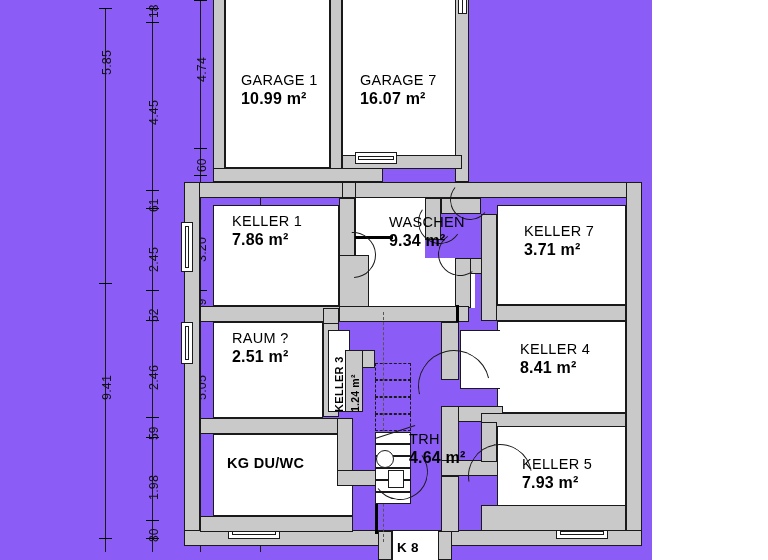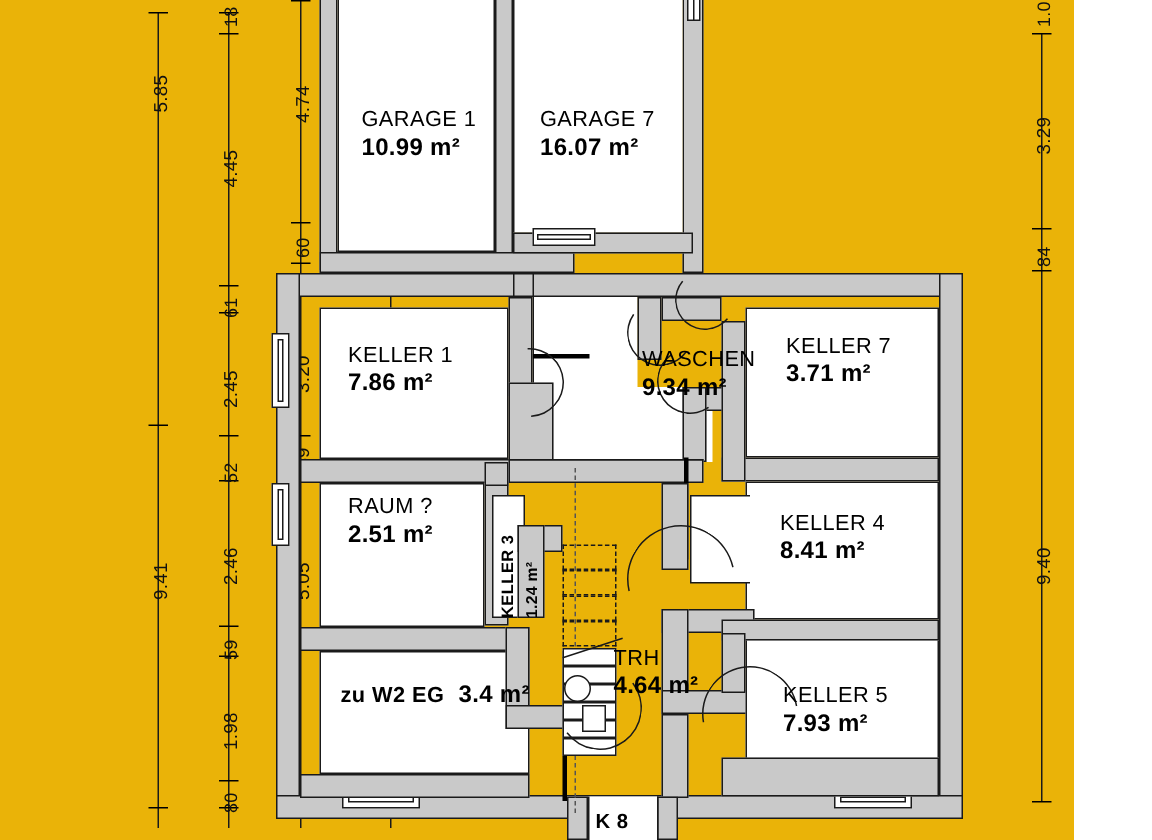--- a/index.html
+++ b/index.html
@@ -3,23 +3,23 @@
 <meta charset="utf-8">
 <style>
   * { box-sizing: border-box; }
   html, body {
     margin: 0; padding: 0;
     background: #ffffff;
     font-family: "Liberation Sans", sans-serif;
   }
   #plan {
     position: relative;
-    width: 716px;
+    width: 652px;
     height: 560px;
-    background: #eab308;
+    background: #8b5cf6;
     overflow: hidden;
   }
 
   
   .dim-line {
     position: absolute;
     background: #1a1a1a;
   }
   .dim-v { width: 1px; }
 
@@ -407,26 +407,26 @@
     <div class="room-label" style="left:241px; top:72px;">
       <span class="room-name">GARAGE 1</span>
       <span class="room-area">10.99 m²</span>
     </div>
 
     <div class="room-label" style="left:360px; top:72px;">
       <span class="room-name">GARAGE 7</span>
       <span class="room-area">16.07 m²</span>
     </div>
 
-    <div class="room-label" style="left:232px; top:229px;">
+    <div class="room-label" style="left:232px; top:213px;">
       <span class="room-name">KELLER 1</span>
       <span class="room-area">7.86 m²</span>
     </div>
 
-    <div class="room-label" style="left:389px; top:232px;margin-left:39px;">
+    <div class="room-label" style="left:389px; top:214px;">
       <span class="room-name">WASCHEN</span>
       <span class="room-area">9.34 m²</span>
     </div>
 
     <div class="room-label" style="left:524px; top:223px;">
       <span class="room-name">KELLER 7</span>
       <span class="room-area">3.71 m²</span>
     </div>
 
     <div class="room-label" style="left:232px; top:330px;">
@@ -440,24 +440,21 @@
     <div class="room-label rot" style="left:347px; top:412px;">
       <span class="room-area" style="font-size:10.5px;">1.24 m²</span>
     </div>
 
     <div class="room-label" style="left:520px; top:341px;">
       <span class="room-name">KELLER 4</span>
       <span class="room-area">8.41 m²</span>
     </div>
 
     <div class="room-label" style="left:227px; top:455px;">
-      <span class="inline-wrap">
-        <span class="room-name bold">zu W2 EG</span>
-        <span class="room-area">3.4 m²</span>
-      </span>
+      <span class="room-name bold">KG DU/WC</span>
     </div>
 
     <div class="room-label" style="left:409px; top:431px;">
       <span class="room-name">TRH</span>
       <span class="room-area">4.64 m²</span>
     </div>
 
     <div class="room-label" style="left:522px; top:456px;">
       <span class="room-name">KELLER 5</span>
       <span class="room-area">7.93 m²</span>

